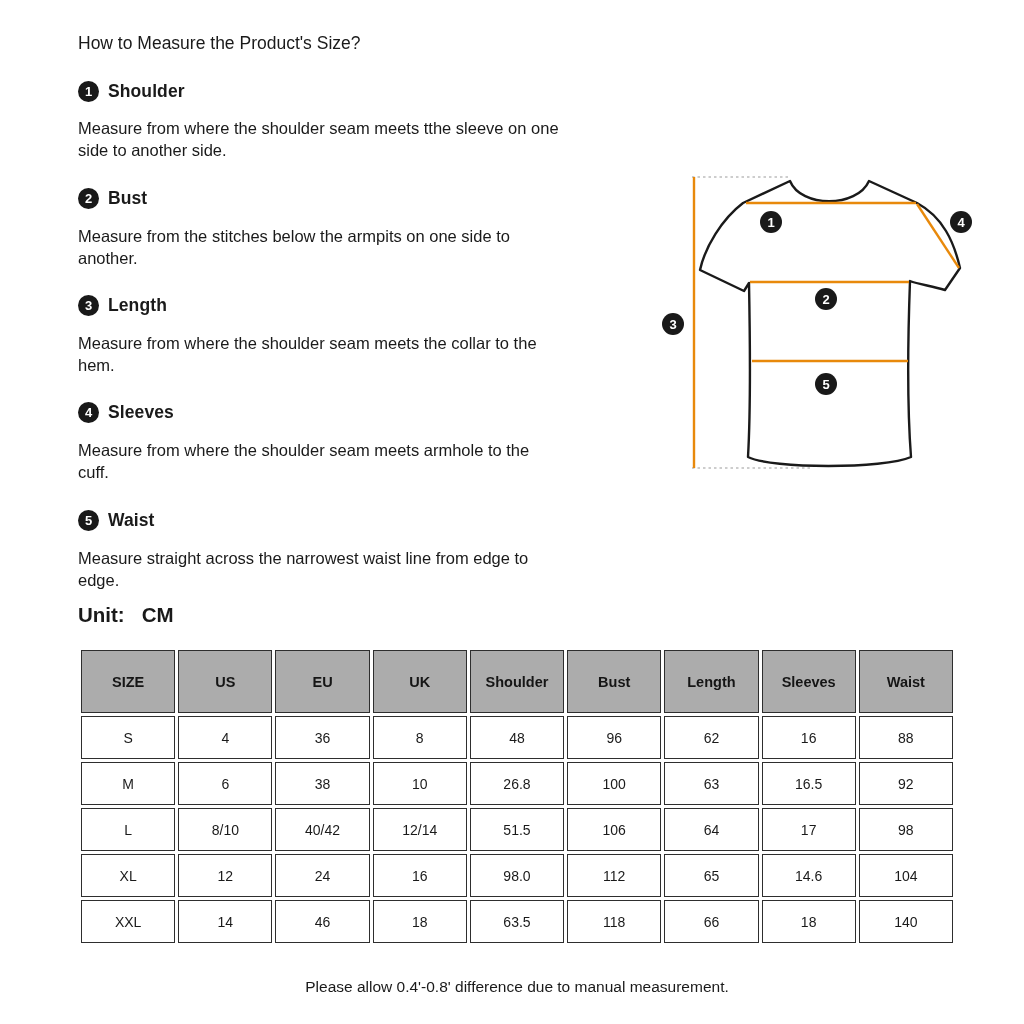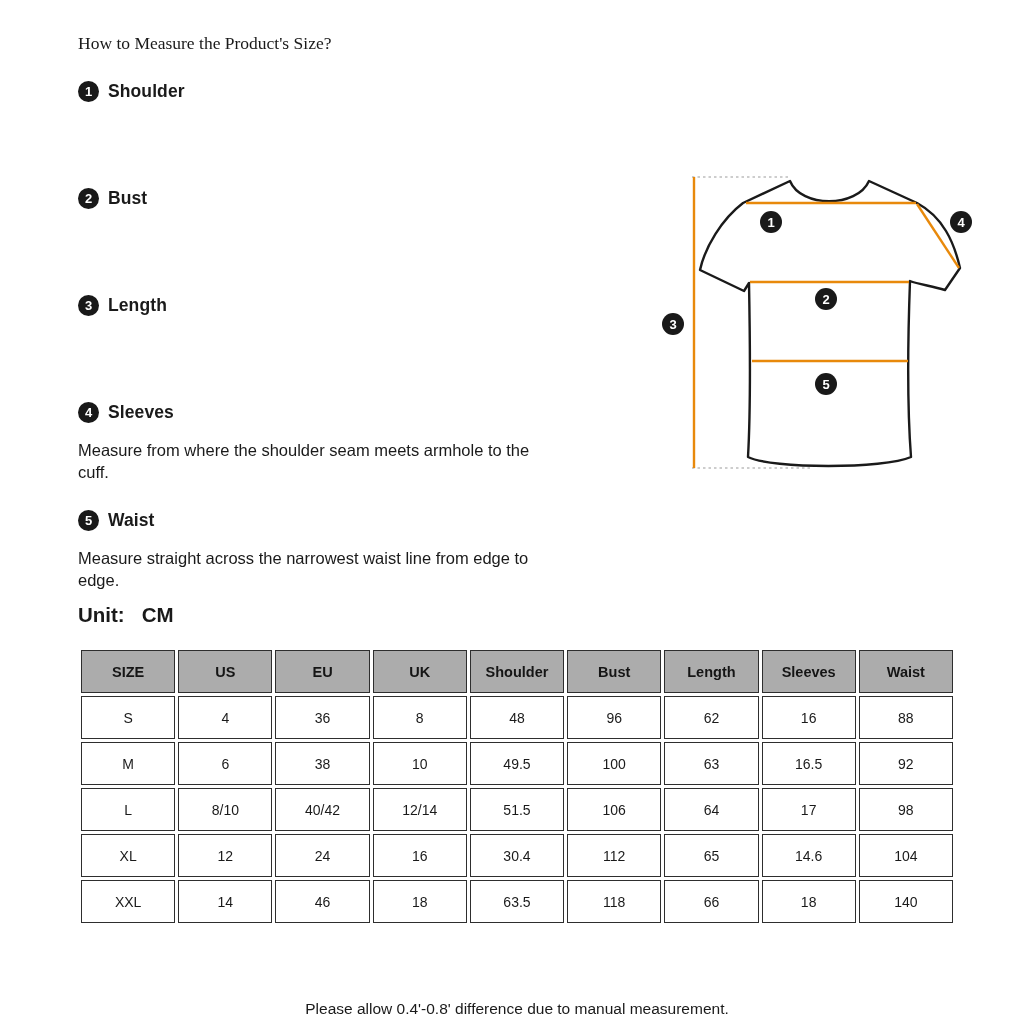--- a/index.html
+++ b/index.html
@@ -7,67 +7,73 @@
     --accent:#E8890B;
     --header-bg:#ACACAC;
     --border:#2e2e2e;
     --dash:#bdbdbd;
   }
   *{margin:0;padding:0;box-sizing:border-box;}
   html,body{background:#fff;}
   body{font-family:"Liberation Sans", sans-serif;color:var(--ink);}
   .canvas{position:relative;width:1024px;height:1024px;background:#ffffff;overflow:hidden;}
 
-  .page-title{position:absolute;left:78px;top:31px;font-size:17.5px;line-height:24px;font-family:Liberation Serif, serif;}
+  .page-title{position:absolute;left:78px;top:31px;font-size:17.5px;line-height:24px;}
 
   .sec{position:absolute;left:78px;display:flex;align-items:center;gap:9px;height:22px;}
   .badge{width:21px;height:21px;border-radius:50%;background:#191919;color:#fff;
          display:flex;align-items:center;justify-content:center;
          font-size:13px;font-weight:bold;flex:0 0 auto;}
   .sec-title{font-size:17.5px;font-weight:600;letter-spacing:.1px;}
 
   .para{position:absolute;left:78px;width:545px;font-size:16.5px;line-height:22px;
         white-space:pre-line;}
 
   .unit{position:absolute;left:78px;top:603px;font-size:20.5px;white-space:pre;font-weight:bold;}
 
   .diagram{position:absolute;left:640px;top:160px;width:384px;height:330px;}
 
   .size-table{position:absolute;left:78px;top:647px;width:878px;
               border-collapse:separate;border-spacing:3px;table-layout:fixed;}
   .size-table th{background:var(--header-bg);border:1px solid var(--border);
-                 height:43px;font-size:14.5px;font-weight:600;color:#151515;
+                 height:63px;font-size:14.5px;font-weight:600;color:#151515;
                  text-align:center;vertical-align:middle;}
   .size-table td{background:#fff;border:1px solid var(--border);height:43px;
                  font-size:14px;font-weight:500;text-align:center;vertical-align:middle;}
 
-  .footer-note{position:absolute;left:78px;top:1000px;width:878px;
+  .footer-note{position:absolute;left:78px;top:978px;width:878px;
                text-align:center;font-size:15.5px;}
 </style>
 </head>
 <body>
 
 <div class="canvas">
 
   <div class="page-title">How to Measure the Product's Size?</div>
 
   <div class="sec" style="top:80px">
     <span class="badge">1</span>
     <span class="sec-title">Shoulder</span>
   </div>
+  <div class="para" style="top:117px">Measure from where the shoulder seam meets tthe sleeve on one
+side to another side.</div>
 
   <div class="sec" style="top:187px">
     <span class="badge">2</span>
     <span class="sec-title">Bust</span>
   </div>
+  <div class="para" style="top:225px">Measure from the stitches below the armpits on one side to
+another.</div>
 
   <div class="sec" style="top:294px">
     <span class="badge">3</span>
     <span class="sec-title">Length</span>
   </div>
+  <div class="para" style="top:332px">Measure from where the shoulder seam meets the collar to the
+hem.</div>
 
   <div class="sec" style="top:401px">
     <span class="badge">4</span>
     <span class="sec-title">Sleeves</span>
   </div>
   <div class="para" style="top:439px">Measure from where the shoulder seam meets armhole to the
 cuff.</div>
 
   <div class="sec" style="top:509px">
     <span class="badge">5</span>
@@ -150,21 +156,21 @@
           <td>96</td>
           <td>62</td>
           <td>16</td>
           <td>88</td>
         </tr>
         <tr>
           <td>M</td>
           <td>6</td>
           <td>38</td>
           <td>10</td>
-          <td>49.5</td>
+          <td>26.8</td>
           <td>100</td>
           <td>63</td>
           <td>16.5</td>
           <td>92</td>
         </tr>
         <tr>
           <td>L</td>
           <td>8/10</td>
           <td>40/42</td>
           <td>12/14</td>
@@ -172,21 +178,21 @@
           <td>106</td>
           <td>64</td>
           <td>17</td>
           <td>98</td>
         </tr>
         <tr>
           <td>XL</td>
           <td>12</td>
           <td>24</td>
           <td>16</td>
-          <td>30.4</td>
+          <td>98.0</td>
           <td>112</td>
           <td>65</td>
           <td>14.6</td>
           <td>104</td>
         </tr>
         <tr>
           <td>XXL</td>
           <td>14</td>
           <td>46</td>
           <td>18</td>

